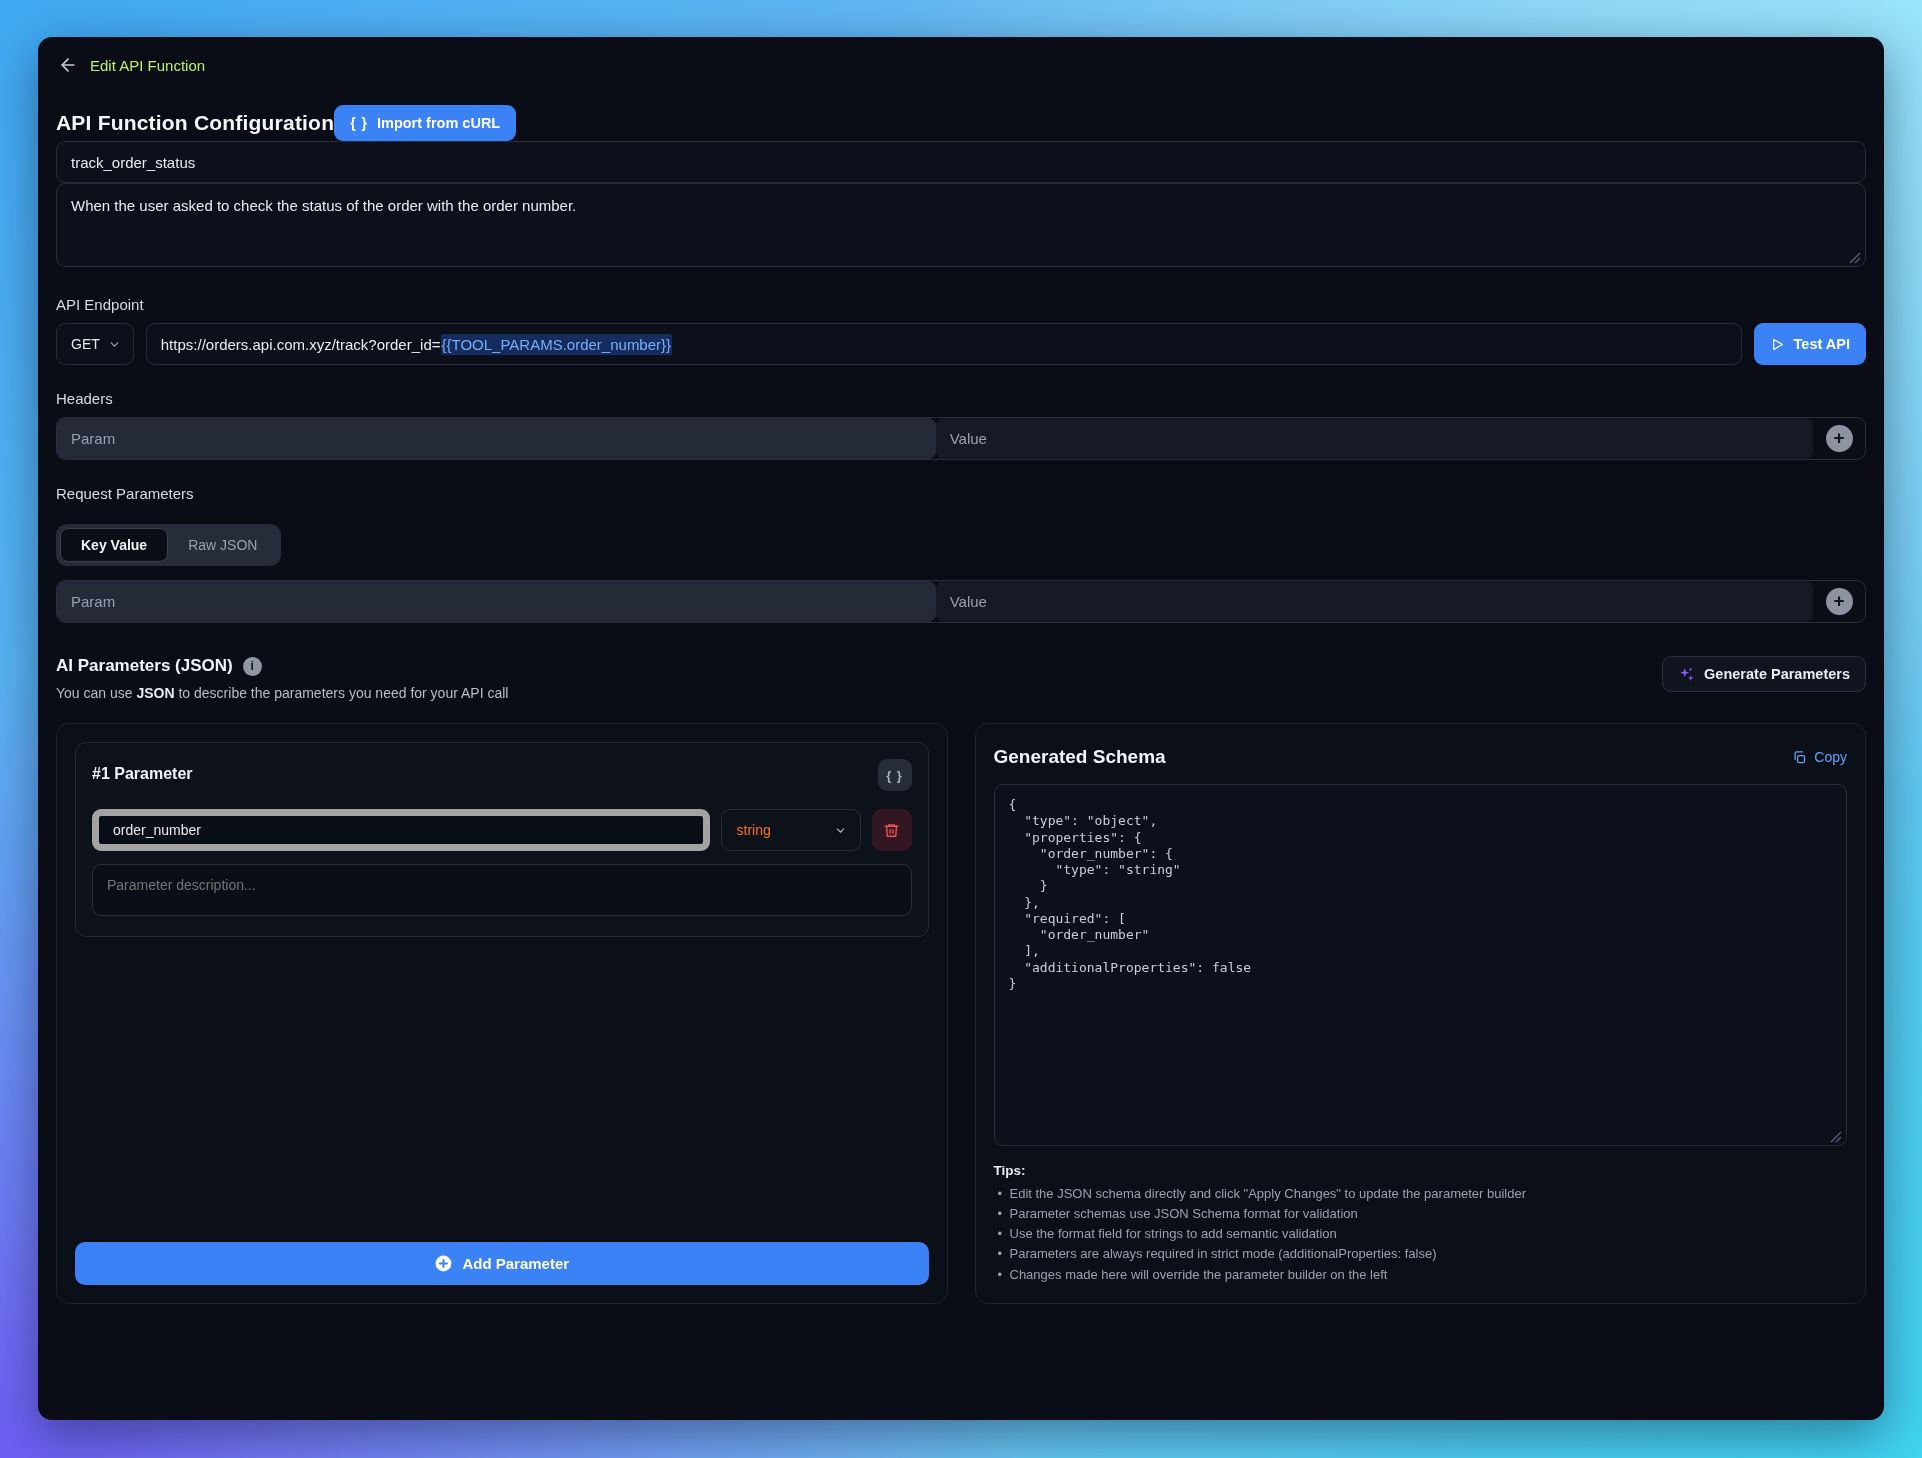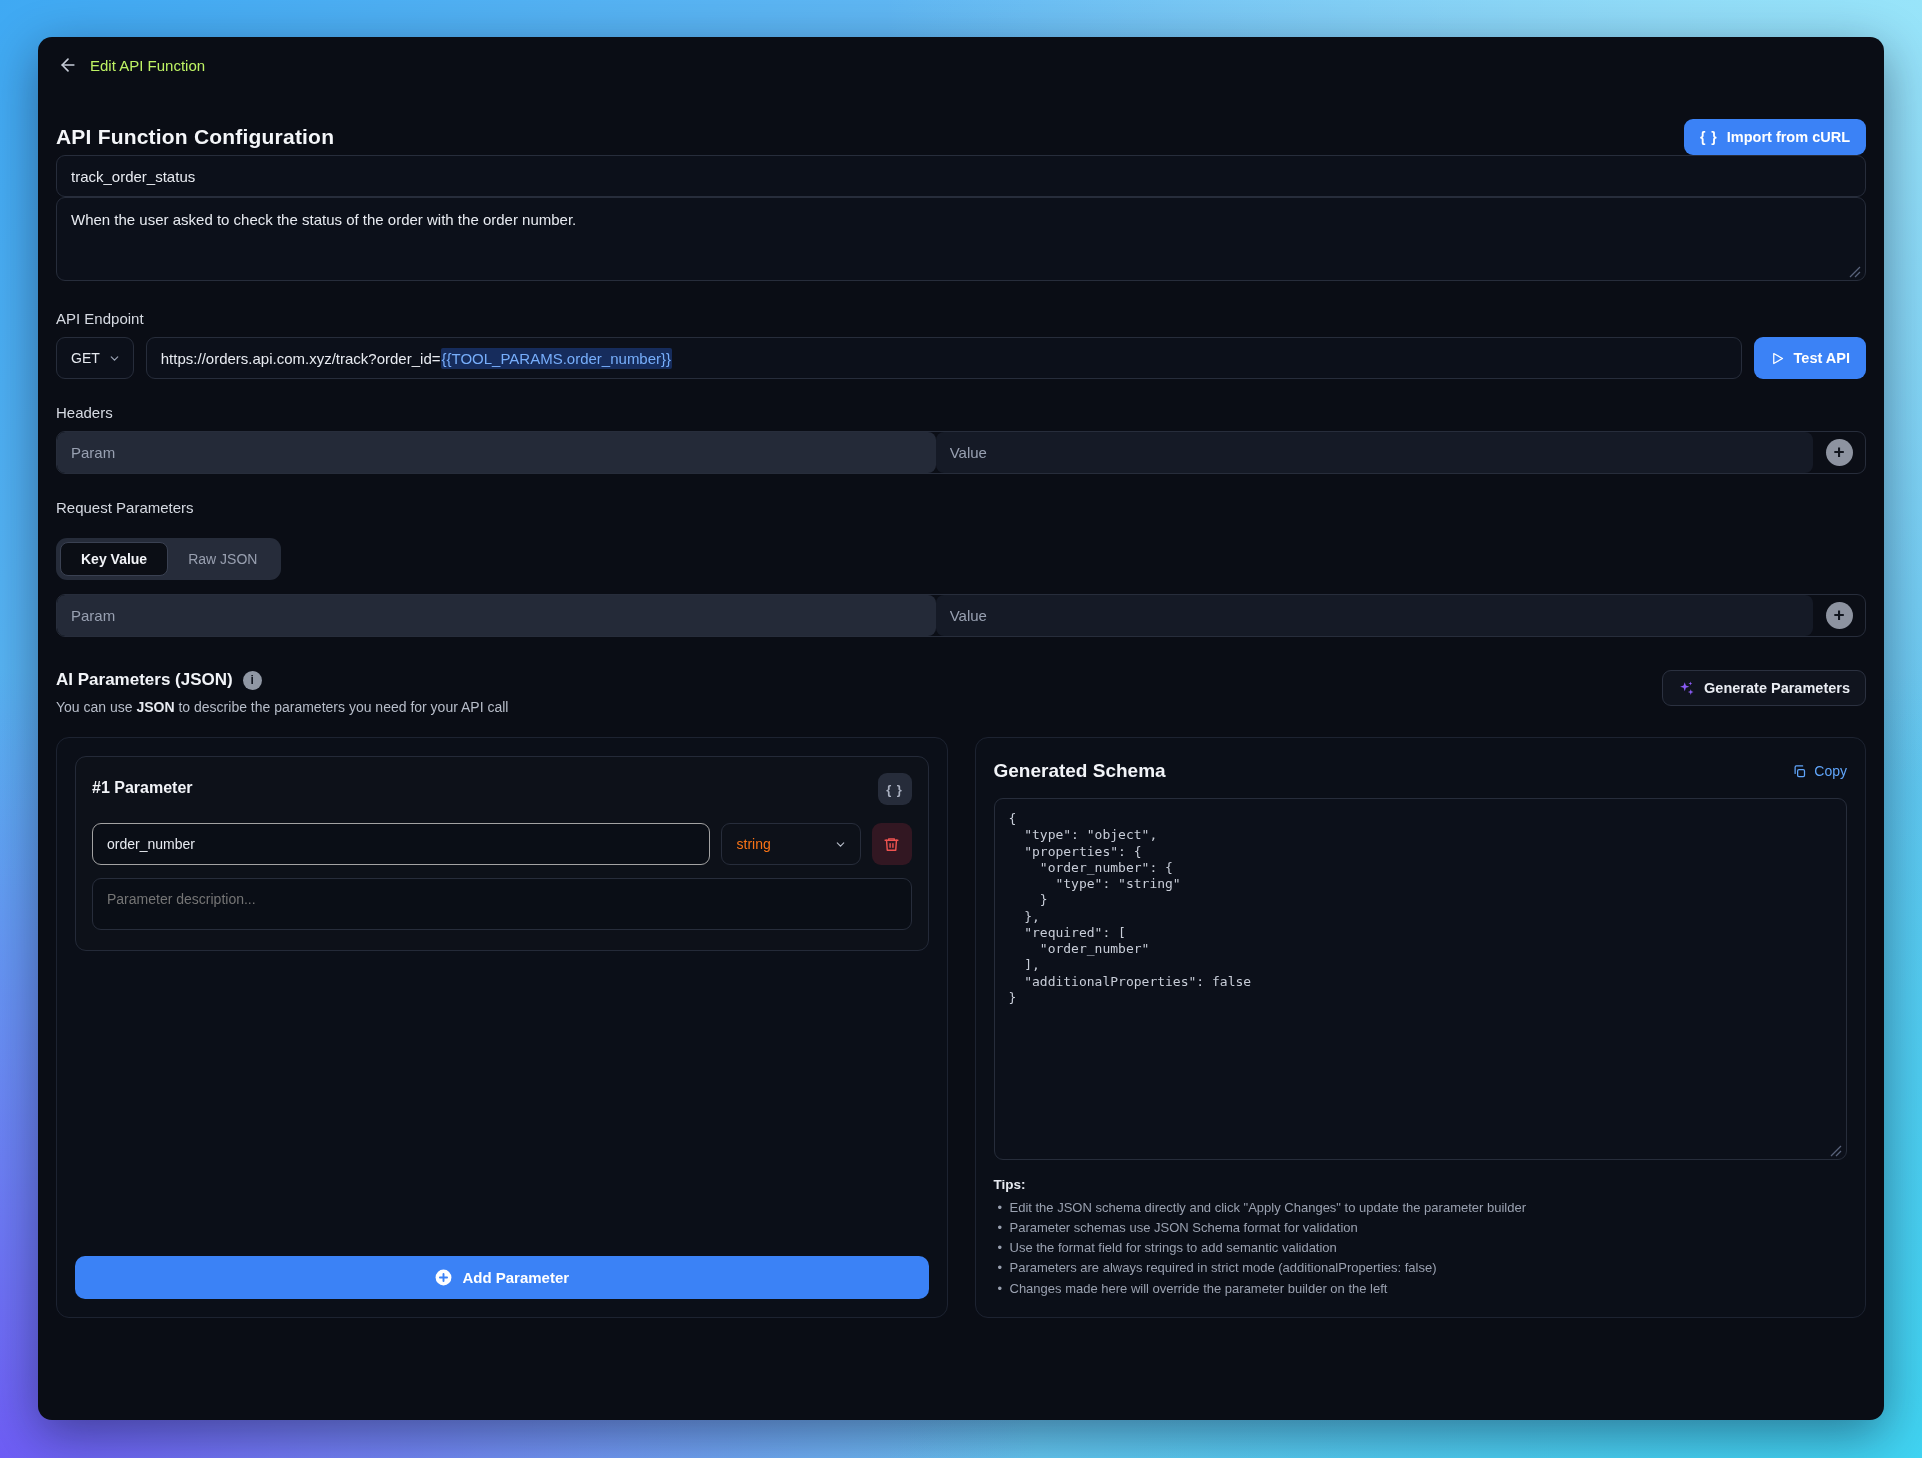--- a/index.html
+++ b/index.html
@@ -17,21 +17,21 @@
     position:absolute; left:38px; right:38px; top:37px; bottom:38px;
     background:#0a0d15; border-radius:14px; padding:0 18px;
     box-shadow:0 14px 50px rgba(10,15,40,.45);
     overflow:hidden; color:#e8ebf1;
   }
   
   .topbar { display:flex; align-items:center; gap:12px; padding:18px 2px 0; }
   .back-btn { display:flex; align-items:center; gap:12px; background:none; border:none; cursor:pointer;
               color:#bef264; font-size:15px; font-family:inherit; }
   
-  .title-row { margin-top:44px; display:flex; align-items:center; justify-content:space-between; }
+  .title-row { margin-top:30px; display:flex; align-items:center; justify-content:flex-start; }
   h1 { font-size:21px; font-weight:bold; color:#f4f6f9; letter-spacing:.2px; }
   .btn-blue {
     display:inline-flex; align-items:center; gap:9px; background:#3b82f6; color:#fff;
     border:none; border-radius:9px; height:36px; padding:0 16px; font-size:14.5px;
     font-family:inherit; font-weight:bold; cursor:pointer;
   }
   .curl-ico { font-weight:bold; font-size:14px; letter-spacing:1px; }
   
   .field-label { display:block; font-size:15px; color:#dbdfe7; margin:25px 0 10px; font-weight:bold; }
   .field-label.normal { font-weight:normal; color:#d6dae2; }
@@ -86,21 +86,21 @@
   .columns { display:grid; grid-template-columns:1fr 1fr; gap:27px; margin-top:22px; align-items:stretch; }
   .panel-box { background:#0b0f18; border:1px solid #1d2331; border-radius:13px; padding:18px; }
   .builder { display:flex; flex-direction:column; }
   
   .param-card { background:#0d1220; background:#0d1119; border:1px solid #242a38; border-radius:11px; padding:16px; }
   .card-head { display:flex; align-items:flex-start; justify-content:space-between; }
   .card-title { font-size:16px; font-weight:bold; color:#f2f4f8; padding-top:6px; }
   .json-toggle { background:#262c3a; border:none; border-radius:9px; color:#aab1c1; width:34px; height:32px;
                  font-size:13px; font-weight:bold; cursor:pointer; font-family:inherit; letter-spacing:1px; }
   .param-row { display:flex; gap:11px; margin-top:18px; }
-  .param-name { flex:1; height:42px; background:#0a0e16; border:1px solid #a3a3a3; border-radius:9px;
+  .param-name { flex:1; height:42px; background:#0a0e16; border:7px solid #a3a3a3; border-radius:9px;
                 color:#e8ebf1; padding:0 14px; font-size:14px; font-family:inherit; outline:none; }
   .type-select { width:140px; height:42px; display:flex; align-items:center; justify-content:space-between;
                  background:#0d1119; border:1px solid #272d3b; border-radius:9px; padding:0 13px 0 15px;
                  font-size:14px; color:#f97316; cursor:pointer; }
   .del-btn { width:40px; height:42px; background:#321722; border:none; border-radius:9px; cursor:pointer;
              display:flex; align-items:center; justify-content:center; }
   .param-desc { margin-top:13px; }
   .param-desc .area-input { height:52px; font-size:14px; background:#0a0e16; }
   .add-param { margin-top:auto; width:100%; justify-content:center; height:43px; font-size:15px; border-radius:10px; }
   

